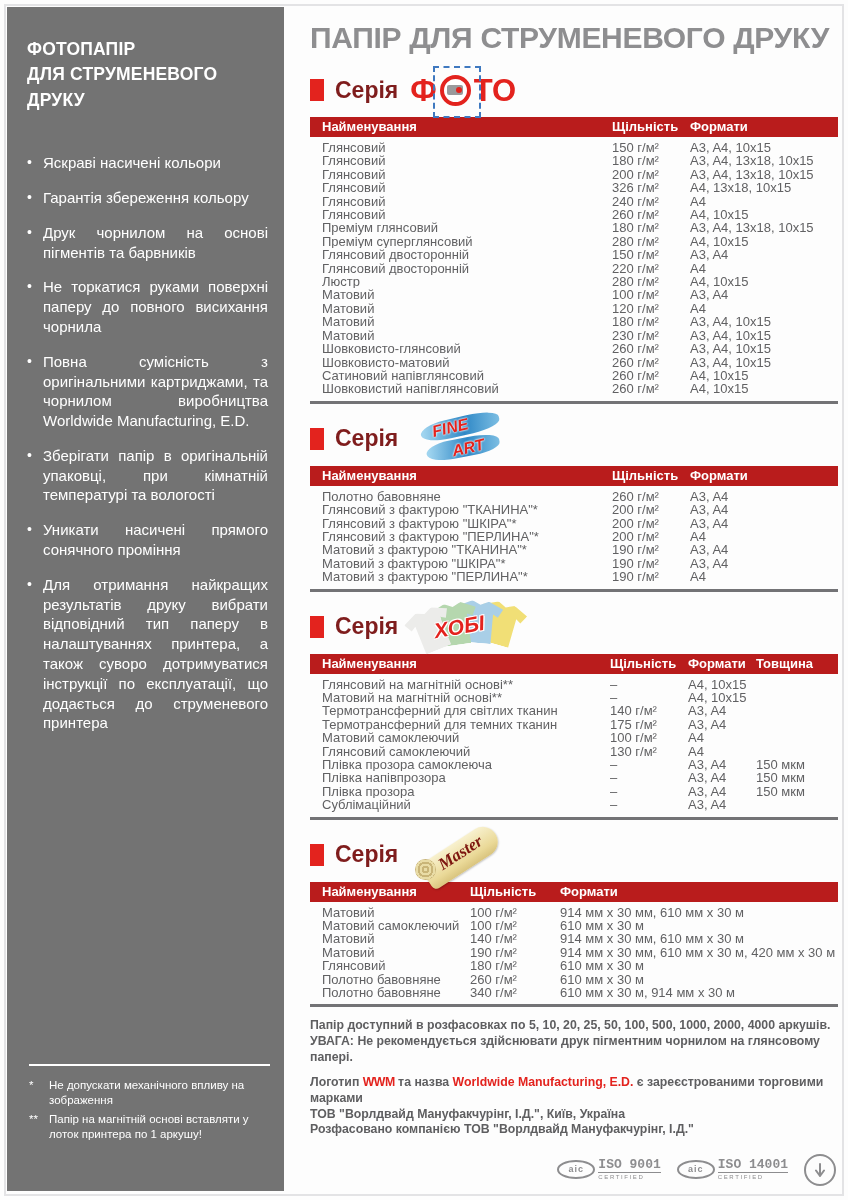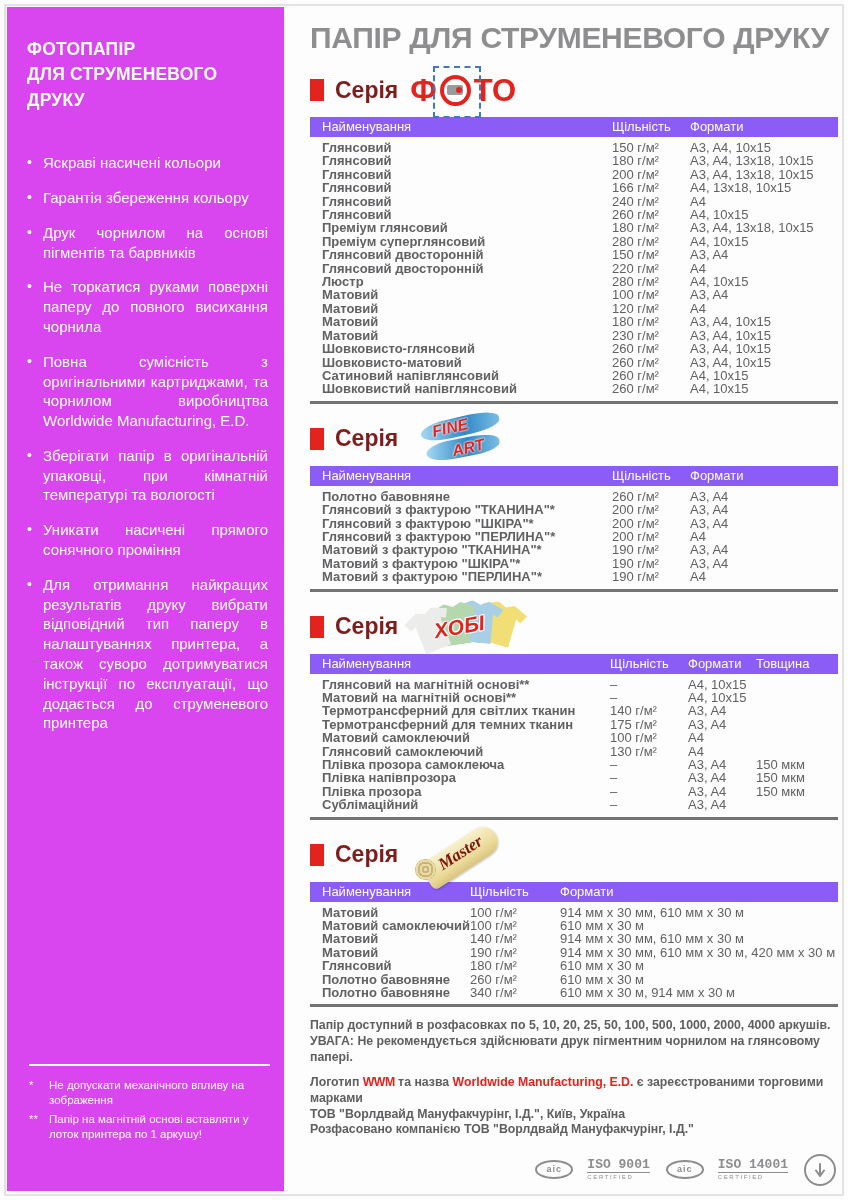--- a/index.html
+++ b/index.html
@@ -5,45 +5,45 @@
   html,body{margin:0;padding:0}
   body{
     width:848px;height:1200px;position:relative;background:#fdfdfd;
     font-family:"Liberation Sans",sans-serif;overflow:hidden;
   }
   .page-frame{position:absolute;inset:4px;border:2px solid #e3e3e5;pointer-events:none}
 
   
   .sidebar{
     position:absolute;left:7px;top:7px;bottom:9px;width:277px;
-    background:#d946ef;color:#fff;box-sizing:border-box;padding:30px 16px 0 20px;
+    background:#737373;color:#fff;box-sizing:border-box;padding:30px 16px 0 20px;
   }
   .sb-title{font-size:17.5px;font-weight:bold;line-height:1.45;letter-spacing:.2px}
   .sb-list{list-style:none;margin:40px 0 0;padding:0}
   .sb-list li{display:grid;grid-template-columns:16px 1fr;font-size:15px;line-height:1.32;margin-bottom:15px;text-align:justify}
   .sb-list li::before{content:"•";font-size:14px;line-height:1.3}
   .sb-foot{position:absolute;left:22px;right:14px;bottom:46px;border-top:2px solid #fff;padding-top:12px}
   .fn{display:grid;grid-template-columns:18px 1fr;column-gap:2px;font-size:11.5px;line-height:1.32;margin-bottom:3px}
   .fn .m{text-align:left}
 
   
   .main{position:absolute;left:310px;top:7px;width:528px;bottom:9px}
   .main-title{margin:14px 0 0;font-size:30px;font-weight:bold;color:#8e8e90;letter-spacing:-.3px;white-space:nowrap}
 
   .series-head{display:flex;align-items:center;margin-top:12px;margin-bottom:4px;height:46px}
   .red-sq{width:14px;height:22px;background:#e3231e;margin-right:11px;flex:none}
   .series-label{font-size:23px;font-weight:bold;color:#7f1d1d;line-height:1}
 
   .table{border-bottom:3px solid #737376;padding-bottom:5px}
-  .thead{display:grid;grid-template-columns:var(--cols);background:#8b5cf6;color:#fff;font-size:13px;font-weight:normal;padding:2px 0 3px}
+  .thead{display:grid;grid-template-columns:var(--cols);background:#b91c1c;color:#fff;font-size:13px;font-weight:bold;padding:2px 0 3px}
   .tbody{margin-top:4px}
   .trow{display:grid;grid-template-columns:var(--cols);font-size:13px;line-height:13.4px;color:#616163}
   .c{white-space:nowrap;overflow:hidden}
   .c.name{padding-left:12px}
-  .trow .c.name{font-weight:bold}
+  .trow .c.name{font-weight:normal}
   .tbl-std{--cols:1fr 78px 148px}
   .tbl-hobi{--cols:1fr 78px 68px 82px}
   .tbl-master{--cols:160px 90px 1fr}
 
   
   .logo-foto{display:flex;align-items:center;margin-left:12px;color:#e3231e;font-weight:bold;font-size:31px;line-height:1}
   .foto-wrap{position:relative;margin:0 3px;display:inline-flex}
   .foto-view{position:absolute;left:-7px;top:-9px;width:44px;height:48px;border:2px dashed #3f79c0}
   .foto-o{position:relative;width:23px;height:23px;border:4px solid #e3231e;border-radius:50%;background:#fff;display:flex;align-items:center;justify-content:center}
   .cam{width:16px;height:10px;background:#9a9a9c;border-radius:2px;position:relative}
@@ -77,21 +77,21 @@
   
   .footer{margin-top:11px;font-size:12.3px;font-weight:bold;color:#5e5e60;line-height:1.27}
   .footer p{margin:0}
   .blk2{margin-top:10px}
   .link{color:#1b4fa0}
   .red{color:#e3231e}
   .wwm{color:#e3231e;letter-spacing:-.5px}
 
   
   .certs{position:absolute;right:12px;bottom:14px;display:flex;align-items:center;gap:16px;color:#8d8d8f}
-  .badge{display:flex;align-items:center;gap:14px}
+  .badge{display:flex;align-items:center;gap:3px}
   .oval{width:34px;height:15px;border:2px solid #8d8d8f;border-radius:50%;display:flex;align-items:center;justify-content:center;
     font-size:9px;font-weight:bold;letter-spacing:1px;line-height:1}
   .iso{font-size:13px;font-weight:bold;line-height:1.05;border-bottom:1.5px solid #8d8d8f;font-family:Liberation Mono, monospace;white-space:nowrap}
   .sub{font-size:6px;letter-spacing:1.6px;line-height:1.5}
   .arrow-circle{width:28px;height:28px;border:2px solid #8d8d8f;border-radius:50%;display:flex;align-items:center;justify-content:center;
     font-size:16px;font-weight:bold;color:#8d8d8f}
 </style>
 </head>
 <body>
 
@@ -190,21 +190,21 @@
           </div>
 
           <div class="trow">
             <span class="c name">Глянсовий</span>
             <span class="c">200 г/м²</span>
             <span class="c">A3, A4, 13x18, 10x15</span>
           </div>
 
           <div class="trow">
             <span class="c name">Глянсовий</span>
-            <span class="c">166 г/м²</span>
+            <span class="c">326 г/м²</span>
             <span class="c">A4, 13x18, 10x15</span>
           </div>
 
           <div class="trow">
             <span class="c name">Глянсовий</span>
             <span class="c">240 г/м²</span>
             <span class="c">A4</span>
           </div>
 
           <div class="trow">

